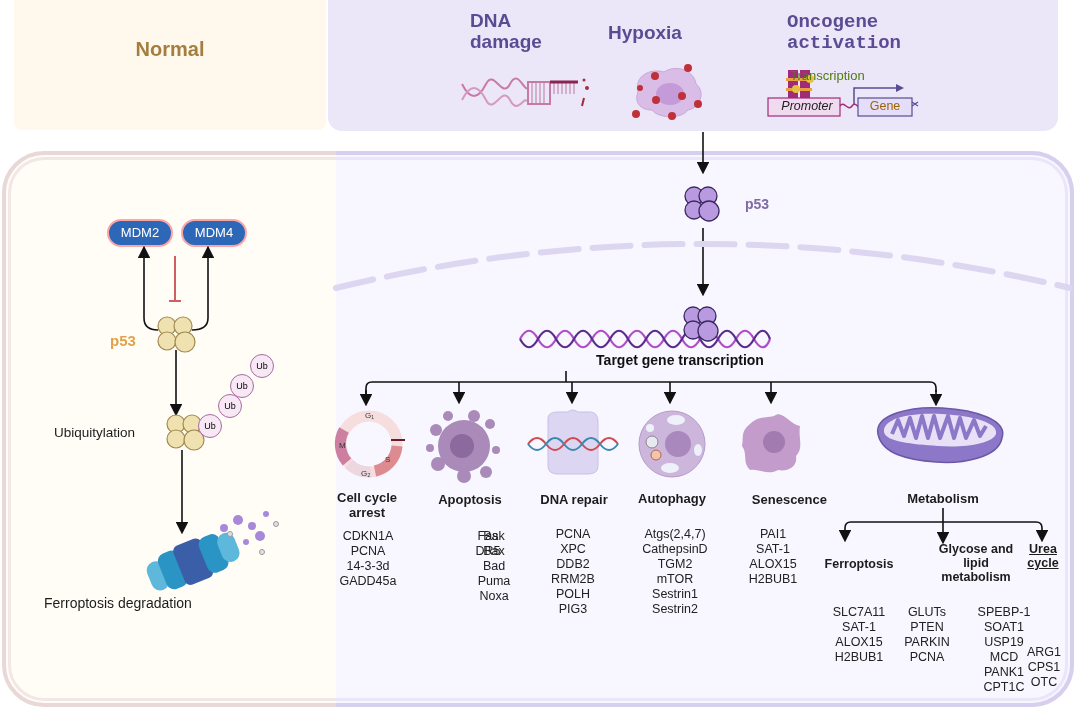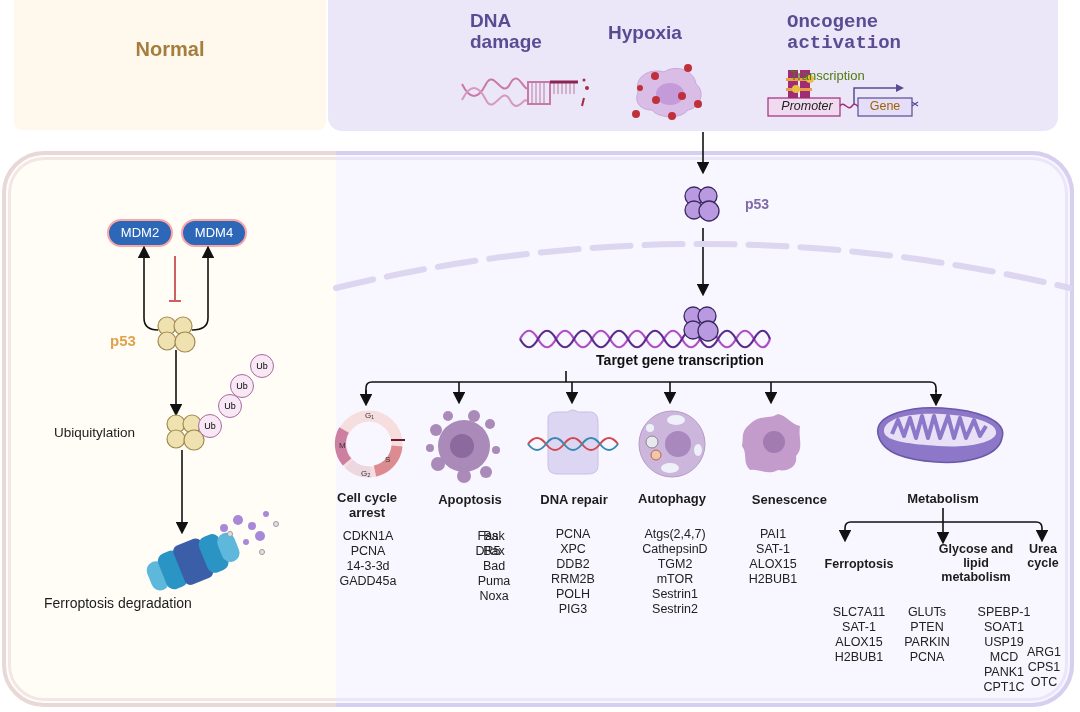--- a/index.html
+++ b/index.html
@@ -237,21 +237,21 @@
 </div>
 <div class="abs gene-list" style="left:738px;top:527px;width:70px;">
   <div>PAI1</div>
   <div>SAT-1</div>
   <div>ALOX15</div>
   <div>H2BUB1</div>
 </div>
 
 <div class="abs bold center txt" style="left:820px;top:557px;width:78px;font-size:12.5px;">Ferroptosis</div>
 <div class="abs bold center txt" style="left:908px;top:542px;width:90px;font-size:12.5px;line-height:14px;margin-left:23px;">Glycose and lipid metabolism</div>
-<div class="abs bold center txt" style="left:1020px;top:542px;width:46px;font-size:12.5px;line-height:14px;">Urea cycle</div>
+<div class="abs bold center txt" style="left:1020px;top:542px;width:46px;font-size:12.5px;line-height:14px;text-decoration:underline;">Urea cycle</div>
 
 <div class="abs gene-list" style="left:826px;top:605px;width:66px;">
   <div>SLC7A11</div>
   <div>SAT-1</div>
   <div>ALOX15</div>
   <div>H2BUB1</div>
 </div>
 <div class="abs gene-list" style="left:900px;top:605px;width:54px;">
   <div>GLUTs</div>
   <div>PTEN</div>

